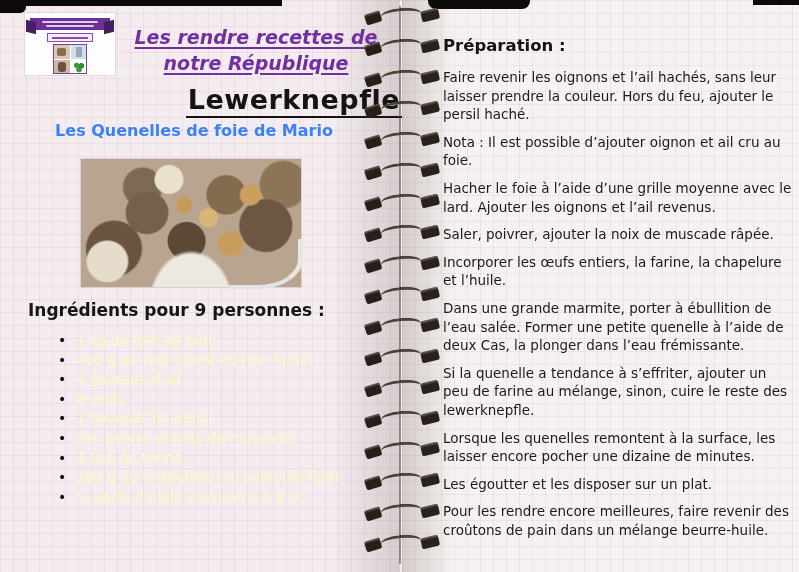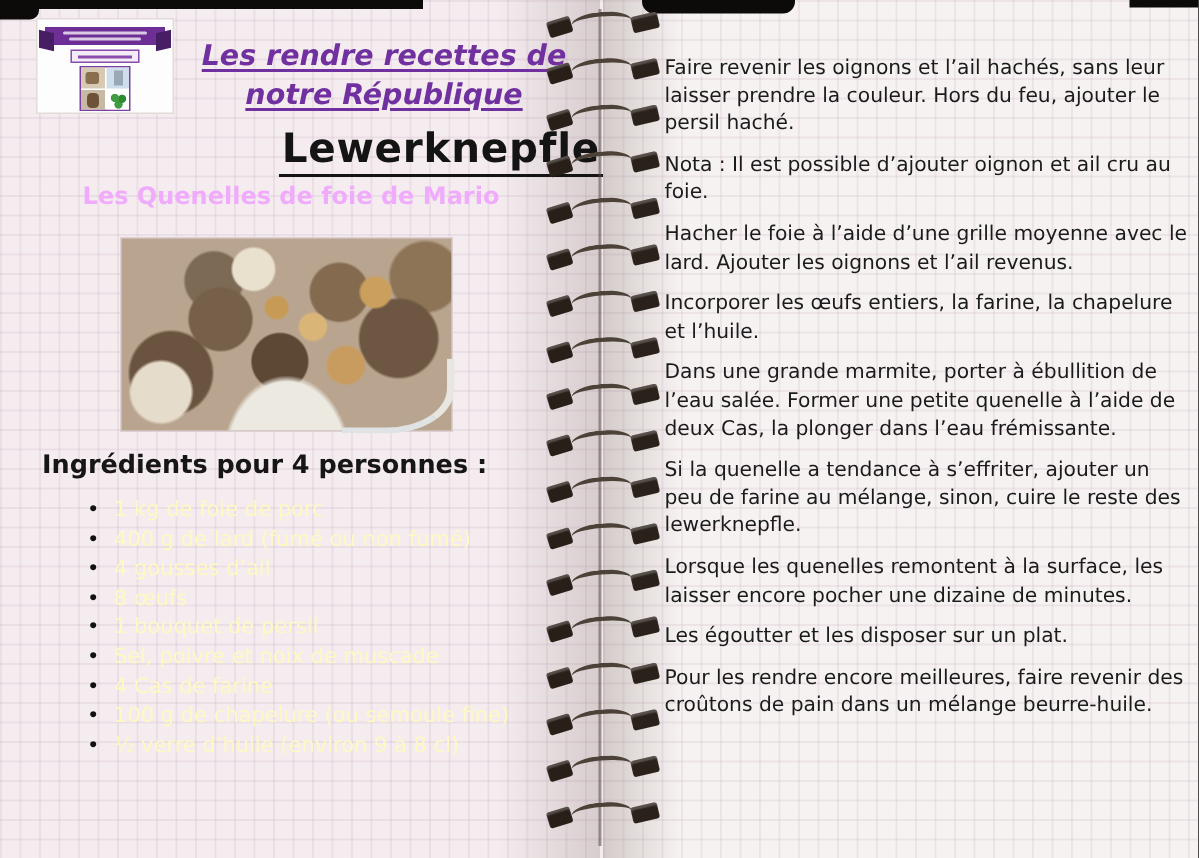--- a/index.html
+++ b/index.html
@@ -90,21 +90,21 @@
                   padding-left:110px; }
   .header-title span {
     display:block; color:#7130a0; font-size:19px; font-weight:bold; font-style:italic;
     line-height:26px; text-decoration:underline; text-decoration-thickness:2px;
     text-underline-offset:3px;
   }
   .recipe-title { position:absolute; left:0; top:84px; width:402px; text-align:right; }
   .recipe-title span { display:inline-block; font-size:27px; font-weight:bold; color:#141414;
                        border-bottom:2.5px solid #141414; padding:0 2px 1px; letter-spacing:0.5px; }
   .recipe-subtitle { position:absolute; left:0; top:121px; width:388px; text-align:center;
-                     font-size:16px; font-weight:bold; color:#f0abfc; }
+                     font-size:16px; font-weight:bold; color:#3b82f6; }
   
   .photo {
     position:absolute; left:80px; top:158px; width:222px; height:130px;
     border:1px solid #ddd0d2;
     background-color:#b9a58f;
     background-image:
       radial-gradient(ellipse at 50% 118%, #ece9e1 0 26%, rgba(236,233,225,0) 28%),
       radial-gradient(circle at 12% 80%,  #e6dccb 0 9%,  transparent 10%),
       radial-gradient(circle at 40% 16%,  #e9e0cd 0 8%,  transparent 9%),
       radial-gradient(circle at 58% 46%,  #d9b578 0 6%,  transparent 7%),
@@ -170,37 +170,39 @@
     <span>Les rendre recettes de</span>
     <span>notre République</span>
   </div>
   <div class="recipe-title">
     <span>Lewerknepfle</span>
   </div>
   <div class="recipe-subtitle">Les Quenelles de foie de Mario</div>
 
   <div class="photo"></div>
 
-  <div class="ingredients-heading">Ingrédients pour 4 personnes :</div>
+  <div class="ingredients-heading">Ingrédients pour 9 personnes :</div>
   <ul class="ingredients-list">
     <li>1 kg de foie de porc</li>
     <li>400 g de lard (fumé ou non fumé)</li>
     <li>4 gousses d’ail</li>
     <li>8 œufs</li>
     <li>1 bouquet de persil</li>
     <li>Sel, poivre et noix de muscade</li>
     <li>4 Cas de farine</li>
     <li>100 g de chapelure (ou semoule fine)</li>
     <li>½ verre d’huile (environ 9 à 8 cl)</li>
   </ul>
 
   <div class="prep">
+    <div class="prep-heading">Préparation :</div>
     <p>Faire revenir les oignons et l’ail hachés, sans leur laisser prendre la couleur. Hors du feu, ajouter le persil haché.</p>
     <p>Nota : Il est possible d’ajouter oignon et ail cru au foie.</p>
     <p>Hacher le foie à l’aide d’une grille moyenne avec le lard. Ajouter les oignons et l’ail revenus.</p>
+    <p>Saler, poivrer, ajouter la noix de muscade râpée.</p>
     <p>Incorporer les œufs entiers, la farine, la chapelure et l’huile.</p>
     <p>Dans une grande marmite, porter à ébullition de l’eau salée. Former une petite quenelle à l’aide de deux Cas, la plonger dans l’eau frémissante.</p>
     <p>Si la quenelle a tendance à s’effriter, ajouter un peu de farine au mélange, sinon, cuire le reste des lewerknepfle.</p>
     <p>Lorsque les quenelles remontent à la surface, les laisser encore pocher une dizaine de minutes.</p>
     <p>Les égoutter et les disposer sur un plat.</p>
     <p>Pour les rendre encore meilleures, faire revenir des croûtons de pain dans un mélange beurre-huile.</p>
   </div>
 
   <div class="coil-line"></div>
   <div class="ring" style="top:8px"></div>

